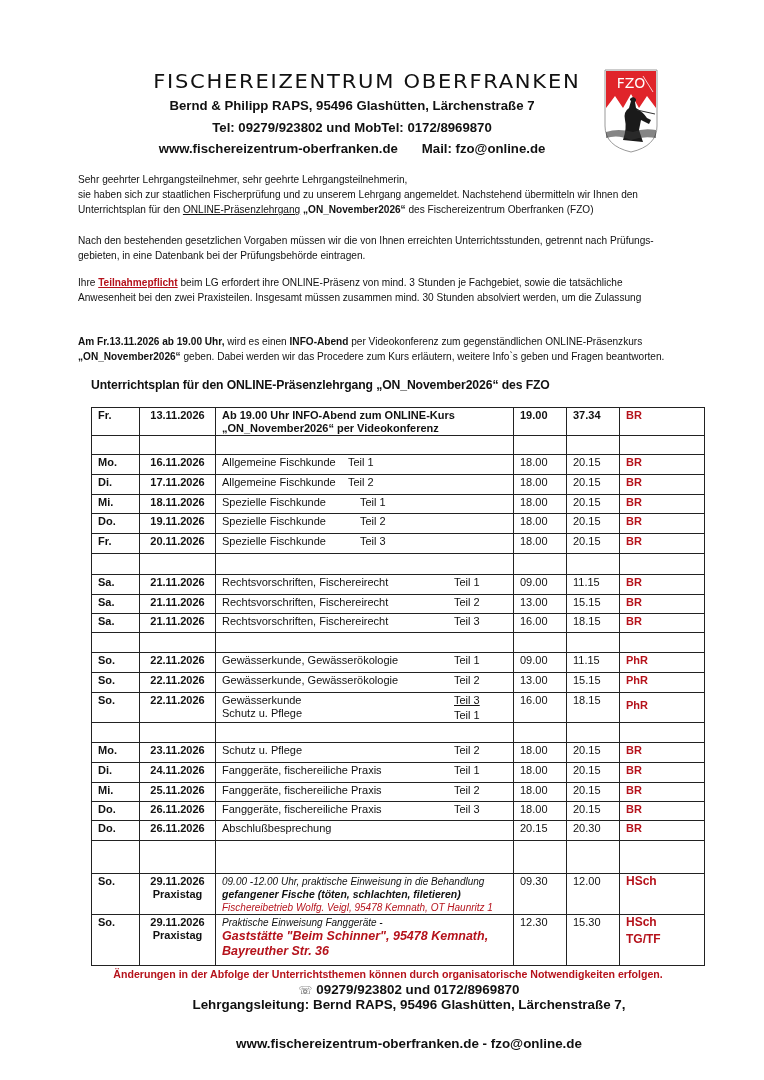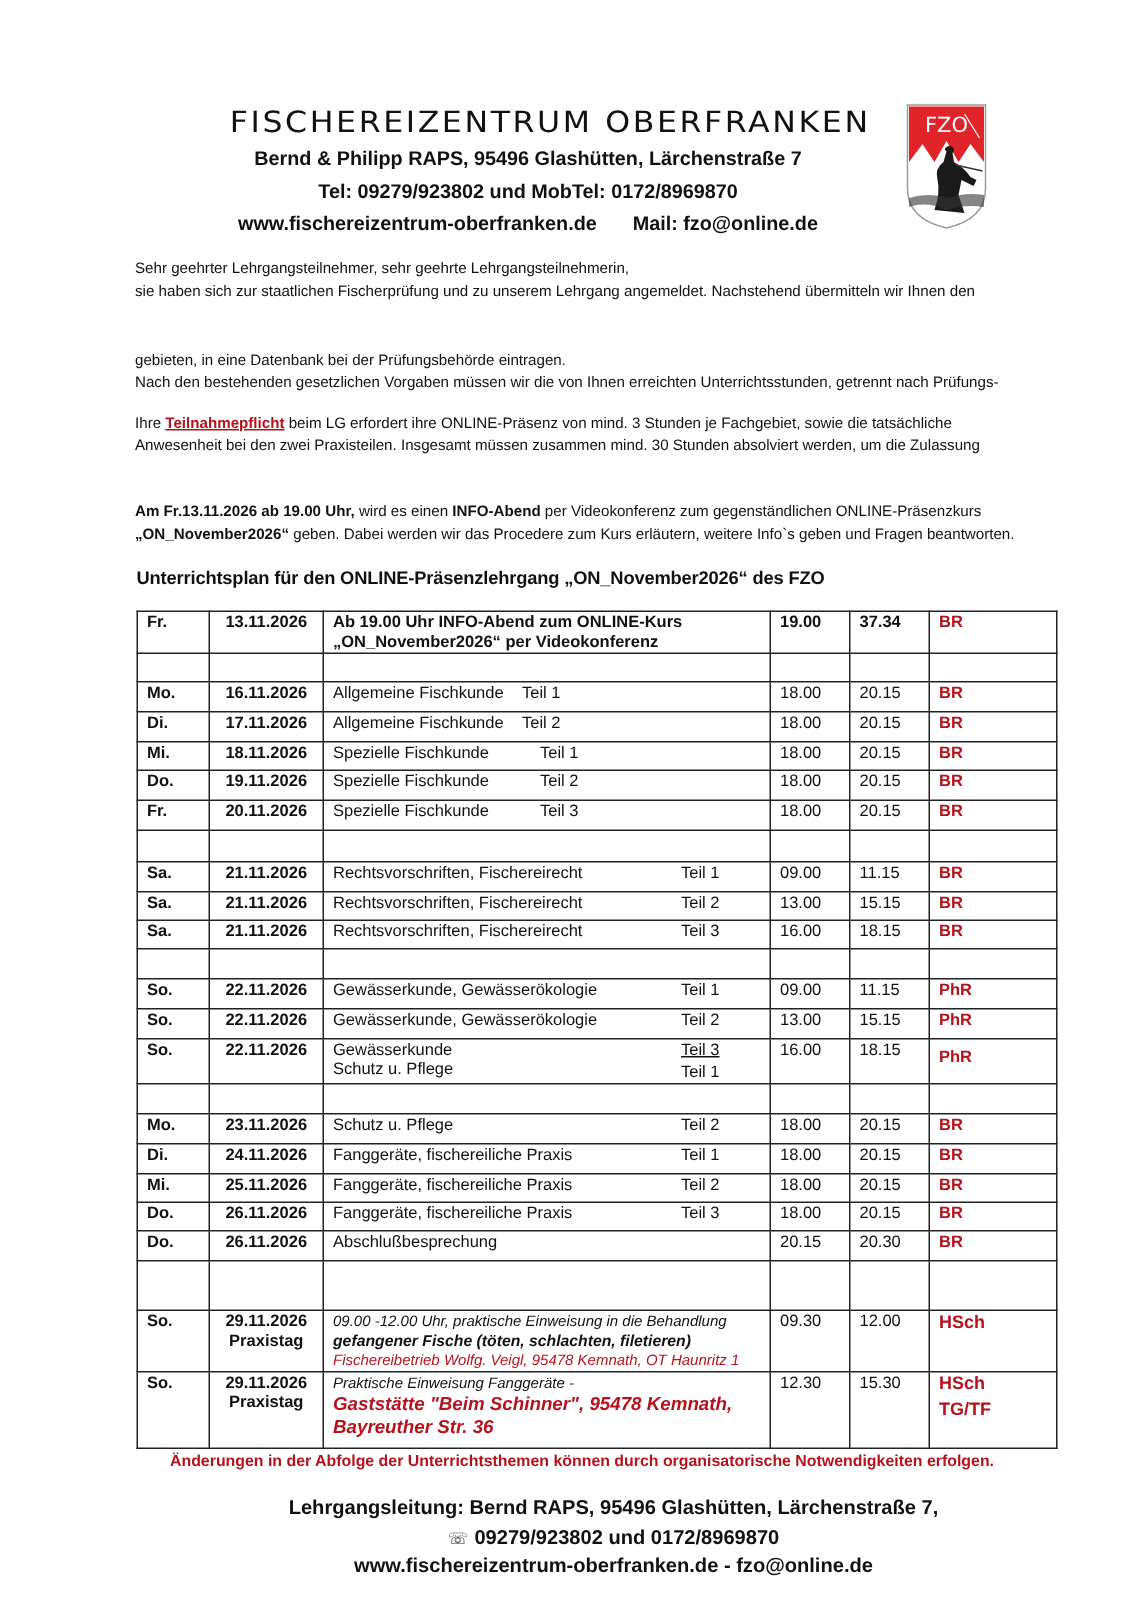--- a/index.html
+++ b/index.html
@@ -14,21 +14,21 @@
   .org-title span { display: inline-block; transform: scaleX(1.08); margin-left: -30px; }
   .hdr-line { left: 0; width: 764px; text-align: center; font-weight: bold; font-size: 13.2px; color: #111; margin-left: -30px; }
   .hdr-addr { top: 98px; }
   .hdr-tel { top: 120px; }
   .hdr-web { top: 141px; }
   .hdr-web .gap { display: inline-block; width: 24px; }
 
   .logo { left: 603px; top: 68px; width: 56px; height: 86px; }
 
   
-  .para { left: 90px; width: 600px; font-size: 10.1px; line-height: 15px; color: #111; }
+  .para { left: 78px; width: 600px; font-size: 10.1px; line-height: 15px; color: #111; }
   .p1 { top: 172px; }
   .p2 { top: 233px; }
   .p3 { top: 275px; }
   .p4 { top: 334px; }
   .u { text-decoration: underline; }
   .b { font-weight: bold; }
   .red-link { color: #b5121b; font-weight: bold; text-decoration: underline; }
 
   .plan-title { left: 91px; top: 378px; font-size: 12.2px; font-weight: bold; color: #111; letter-spacing: -0.1px; }
 
@@ -44,21 +44,21 @@
   .info-bold { font-weight: bold; }
   .it-small { font-style: italic; font-size: 10px; }
   .it-bold { font-style: italic; font-weight: bold; font-size: 10.5px; }
   .red-it-small { font-style: italic; font-size: 10px; color: #b5121b; }
   .red-it-big { font-style: italic; font-weight: bold; font-size: 12.5px; color: #b5121b; line-height: 15px; }
 
   .notice { left: 0; width: 764px; top: 968px; text-align: center; font-size: 10.6px; font-weight: bold; color: #b5121b; padding-left: 12px; }
 
   .footer { left: 0; width: 764px; text-align: center; font-size: 13.4px; font-weight: bold; color: #111; padding-left: 54px; }
   .f1 { top: 997px; }
-  .f2 { top: 1017px; }
+  .f2 { top: 982px; }
   .f3 { top: 1036px; }
   .phone-icon { font-weight: normal; font-size: 11px; color: #333; margin-right: 4px; }
 </style>
 </head>
 <body>
 
 <div class="abs org-title"><span>FISCHEREIZENTRUM OBERFRANKEN</span></div>
 <div class="abs hdr-line hdr-addr">Bernd &amp; Philipp RAPS, 95496 Glashütten, Lärchenstraße 7</div>
 <div class="abs hdr-line hdr-tel">Tel: 09279/923802  und   MobTel: 0172/8969870</div>
 <div class="abs hdr-line hdr-web">
@@ -73,25 +73,26 @@
     <line x1="40" y1="8" x2="50" y2="24" stroke="#fff" stroke-width="0.8"></line>
     <path d="M20 72 Q24 60 22 52 Q20 44 26 40 L28 33 Q25 31 30 29 Q35 31 32 34 L33 40 Q40 44 44 50 L48 52 L46 56 L38 52 L36 62 L40 74 Z" fill="#1a1a1a"></path>
     <path d="M3 70 Q15 66 28 72 Q40 68 53 70 L53 62 Q40 60 30 64 Q15 60 3 64 Z" fill="#333" opacity="0.6"></path>
     <line x1="34" y1="42" x2="52" y2="46" stroke="#333" stroke-width="1"></line>
   </svg>
 </div>
 
 <div class="abs para p1">
   <div>Sehr geehrter Lehrgangsteilnehmer, sehr geehrte Lehrgangsteilnehmerin,</div>
   <div>sie haben sich zur staatlichen Fischerprüfung und zu unserem Lehrgang angemeldet. Nachstehend übermitteln wir Ihnen den</div>
+  <div><span>Unterrichtsplan für den </span><span class="u">ONLINE-Präsenzlehrgang</span> <span class="b">„ON_November2026“</span><span> des Fischereizentrum Oberfranken (FZO)</span></div>
 </div>
 
 <div class="abs para p2">
+  <div>Nach den bestehenden gesetzlichen Vorgaben müssen wir die von Ihnen erreichten Unterrichtsstunden, getrennt nach Prüfungs-</div>
   <div>gebieten, in eine Datenbank bei der Prüfungsbehörde eintragen.</div>
-  <div>Nach den bestehenden gesetzlichen Vorgaben müssen wir die von Ihnen erreichten Unterrichtsstunden, getrennt nach Prüfungs-</div>
 </div>
 
 <div class="abs para p3">
   <div><span>Ihre </span><span class="red-link">Teilnahmepflicht</span><span> beim LG erfordert ihre ONLINE-Präsenz von mind. 3 Stunden je Fachgebiet, sowie die tatsächliche</span></div>
   <div>Anwesenheit bei den zwei Praxisteilen. Insgesamt müssen zusammen mind. 30 Stunden absolviert werden, um die Zulassung</div>
 </div>
 
 <div class="abs para p4">
   <div><span class="b">Am Fr.13.11.2026 ab 19.00 Uhr,</span><span> wird es einen </span><span class="b">INFO-Abend</span><span> per Videokonferenz zum gegenständlichen ONLINE-Präsenzkurs</span></div>
   <div><span class="b">„ON_November2026“</span><span> geben. Dabei werden wir das Procedere zum Kurs erläutern, weitere Info`s geben und Fragen beantworten.</span></div>

